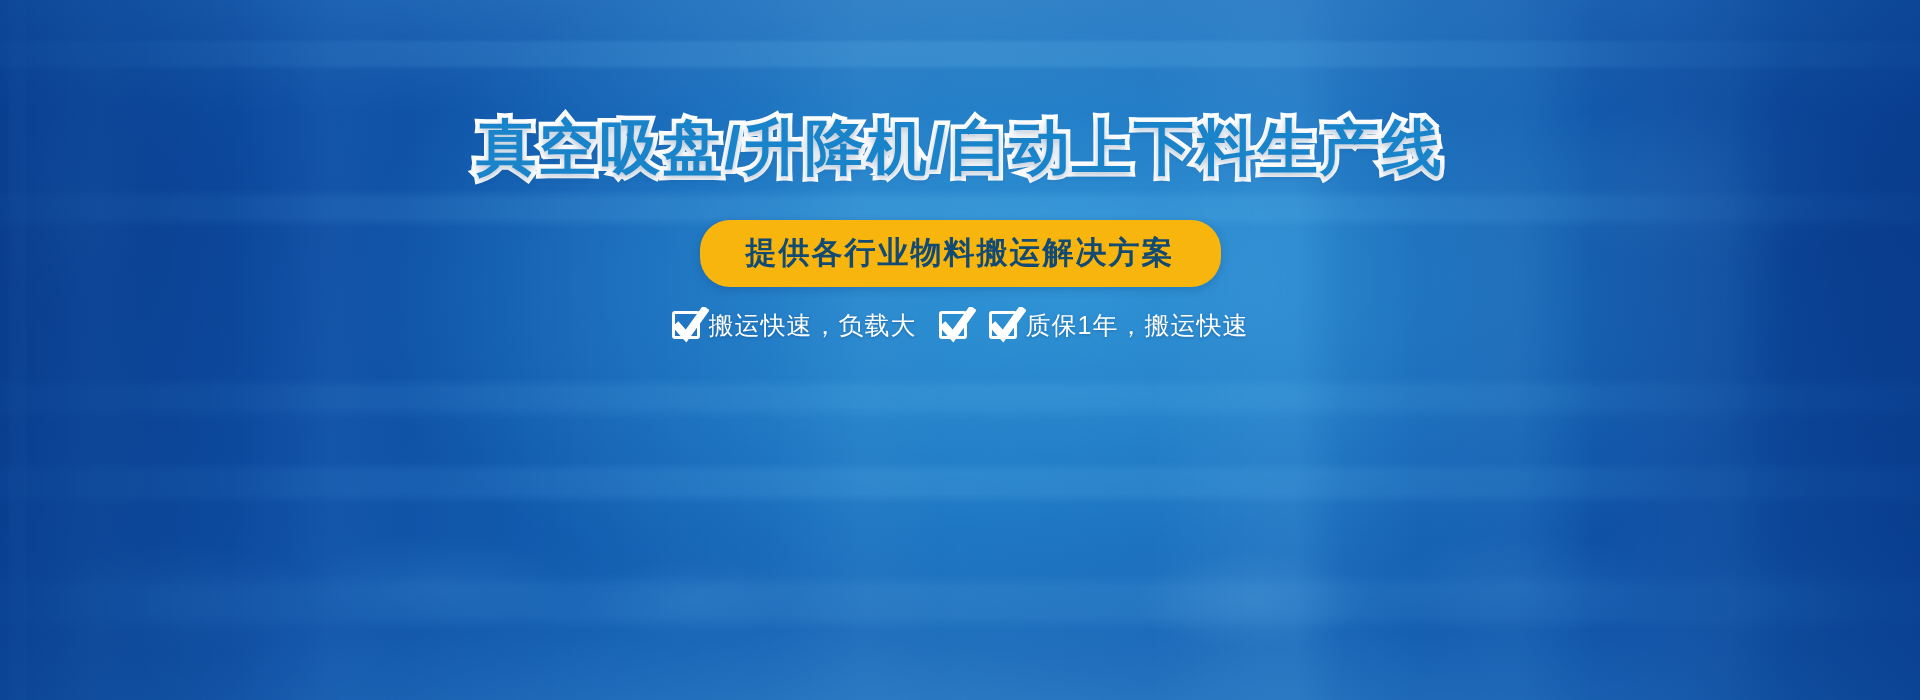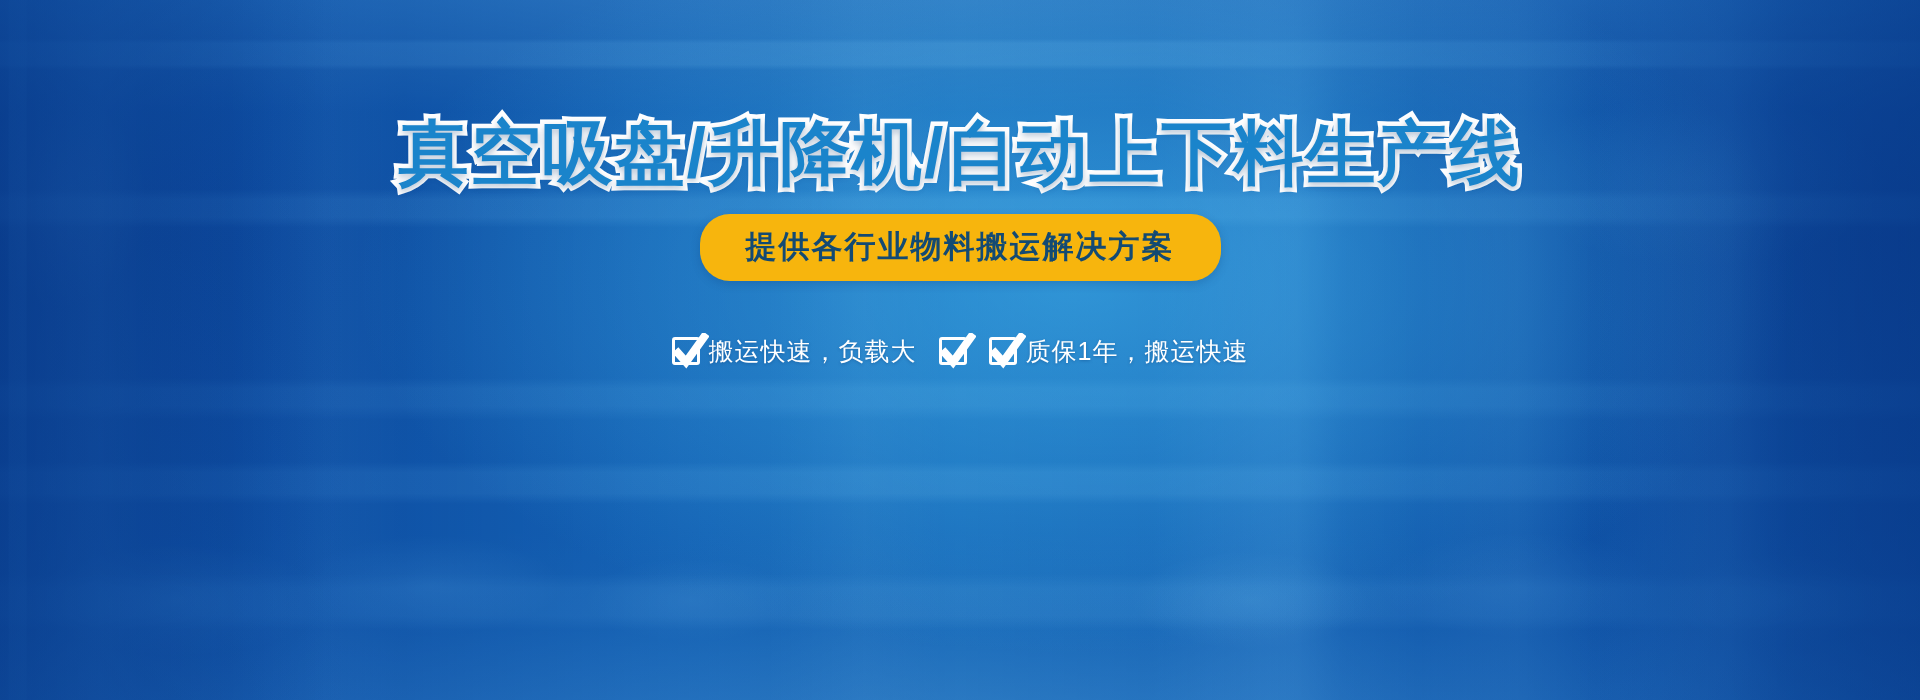--- a/index.html
+++ b/index.html
@@ -109,47 +109,47 @@
 
   
   .content {
     position:absolute; inset:0;
     display:flex; flex-direction:column;
     align-items:center;
     padding-top:118px;
   }
 
   .headline {
-    font-size:70px;
+    font-size:60px;
     font-weight:bold;
     letter-spacing:2px;
     line-height:1;
     color:#1a84cb;
     -webkit-text-stroke:9px #ffffff;
     paint-order:stroke fill;
     text-shadow:0 3px 6px rgba(8,52,110,.30);
     white-space:nowrap;
   }
 
   .badge {
-    margin-top:26px;
+    margin-top:42px;
     background:#f7b50d;
     color:#134a73;
     font-size:31px;
     font-weight:bold;
     letter-spacing:2px;
     line-height:1;
     padding:17px 46px 19px;
     border-radius:30px;
     white-space:nowrap;
     box-shadow:0 3px 10px rgba(8,52,110,.22);
   }
 
   .features {
-    margin-top:56px;
+    margin-top:24px;
     display:flex;
     align-items:center;
     gap:22px;
     white-space:nowrap;
   }
   .feature {
     display:flex;
     align-items:center;
     gap:9px;
   }

